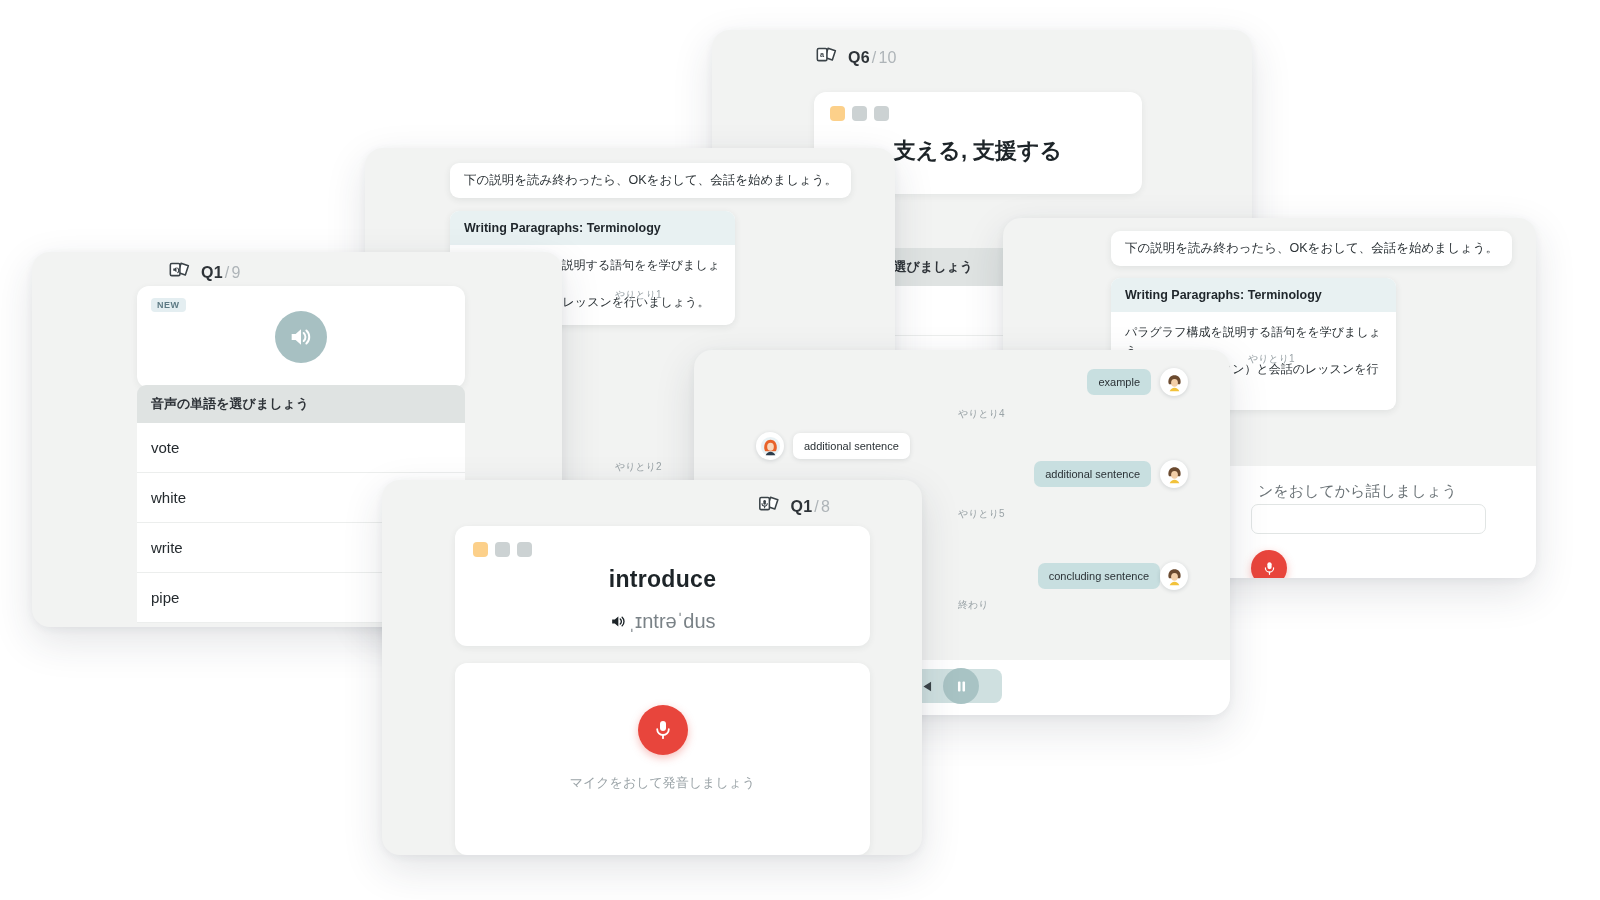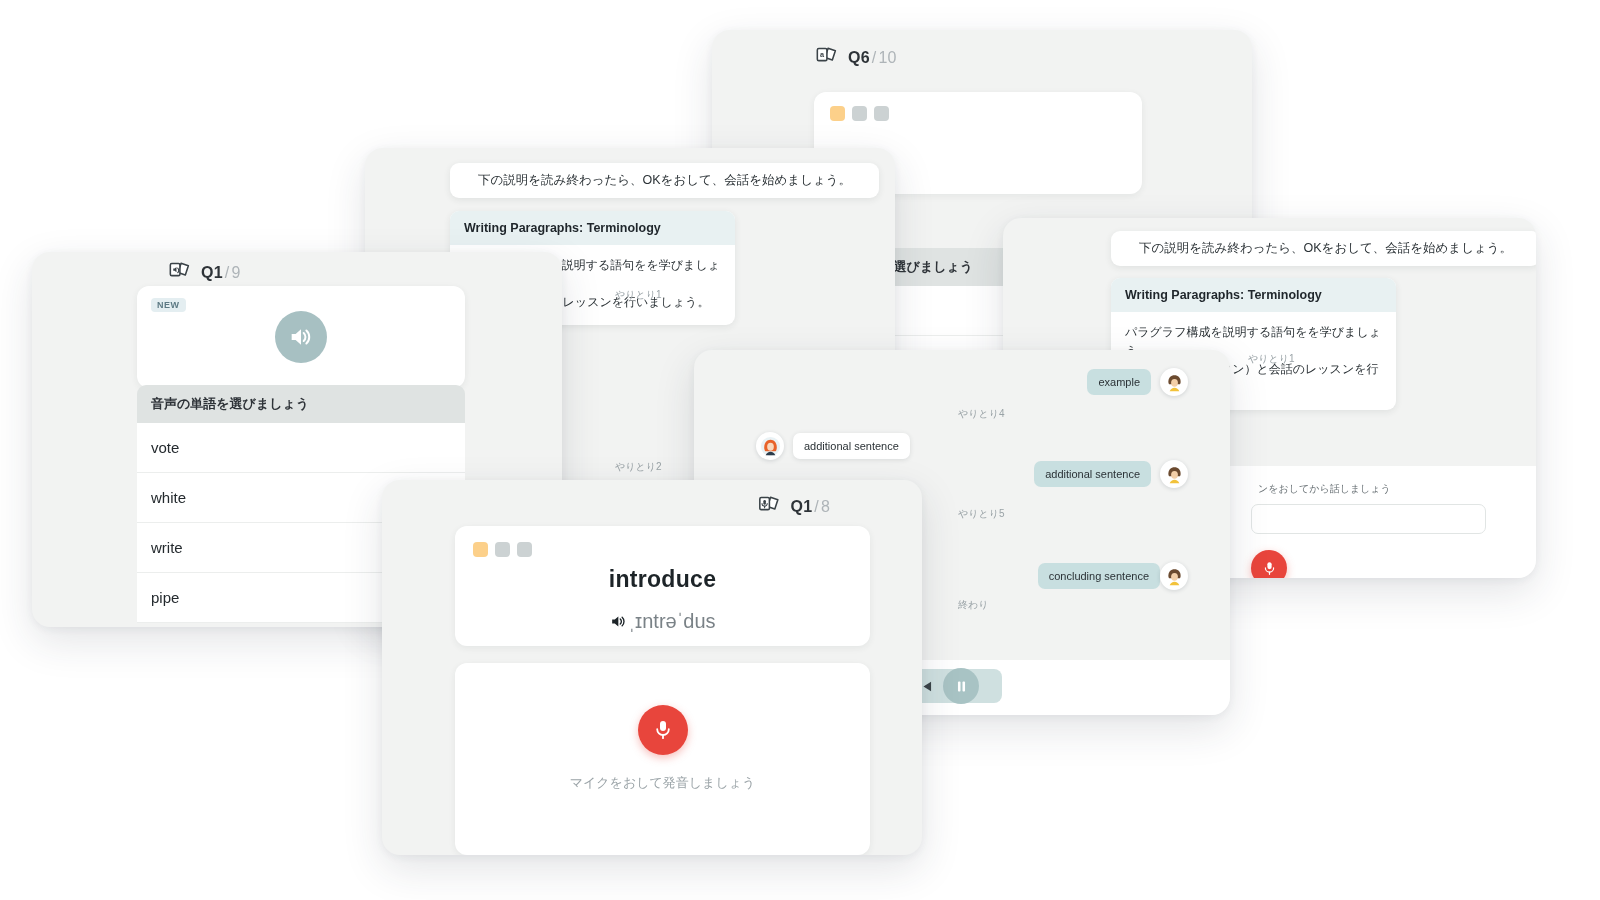--- a/index.html
+++ b/index.html
@@ -75,42 +75,42 @@
   .avatar{
     width:28px;height:28px;border-radius:50%;background:#fff;
     box-shadow:0 1px 4px rgba(40,50,60,.16);
     display:flex;align-items:center;justify-content:center;
     font-size:18px;line-height:1;overflow:hidden;
   }
   .turn{font-size:10px;color:#9aa3a7;}
 
   
   .pill{
-    background:#ffffff;border-radius:9px;padding:9px 28px;
+    background:#ffffff;border-radius:9px;padding:9px 14px;
     font-size:12.5px;color:#2b3236;
     box-shadow:0 2px 7px rgba(40,50,60,.09);
     display:inline-block;white-space:nowrap;
   }
   .lessonbox{background:#fff;border-radius:9px;box-shadow:0 2px 7px rgba(40,50,60,.09);overflow:hidden;}
   .lessonbox .lb-title{background:#e8f1f2;font-size:12.5px;font-weight:700;color:#1f262b;padding:10px 14px;}
   .lessonbox .lb-body{font-size:12px;color:#2b3236;padding:11px 14px 13px;line-height:1.55;}
 
   
   .transport{
     background:#cfe0e0;border-radius:8px;height:34px;display:flex;align-items:center;
     padding:0 8px;gap:6px;
   }
   .tp-round{
     width:36px;height:36px;border-radius:50%;background:#a8c3c4;
     display:flex;align-items:center;justify-content:center;
   }
 
   
   .textbox{border:1px solid #e1e5e4;border-radius:7px;height:28px;background:#fff;}
-  .hint{font-size:10px;color:#6b7377;}
+  .hint{font-size:15px;color:#6b7377;}
   .endnote{font-size:10px;color:#9aa3a7;}
 </style>
 </head>
 <body style="background: rgb(255, 255, 255);">
 
 <div id="stage">
 
   <div class="card" style="left:712px;top:30px;width:540px;height:325px;">
     <div class="qhead" style="position:absolute;left:102px;top:15px;">
       <svg class="qicon" viewBox="0 0 24 24">
@@ -122,20 +122,21 @@
         <span>Q6</span><span class="slash">/</span><span class="tot">10</span>
       </span>
     </div>
 
     <div class="panel" style="position:absolute;left:102px;top:62px;width:328px;height:102px;">
       <div class="dots" style="position:absolute;left:16px;top:14px;">
         <span class="dot on"></span>
         <span class="dot"></span>
         <span class="dot"></span>
       </div>
+      <div style="position:absolute;left:0;right:0;top:44px;text-align:center;font-size:22px;font-weight:700;color:#1d2428;">支える, 支援する</div>
     </div>
 
     <div style="position:absolute;left:102px;top:218px;width:328px;">
       <div class="opt-head" style="border-radius:9px 9px 0 0;">合う単語を選びましょう</div>
       <div class="opt-row">&nbsp;</div>
       <div class="opt-row">&nbsp;</div>
 
     </div>
   </div>
 

